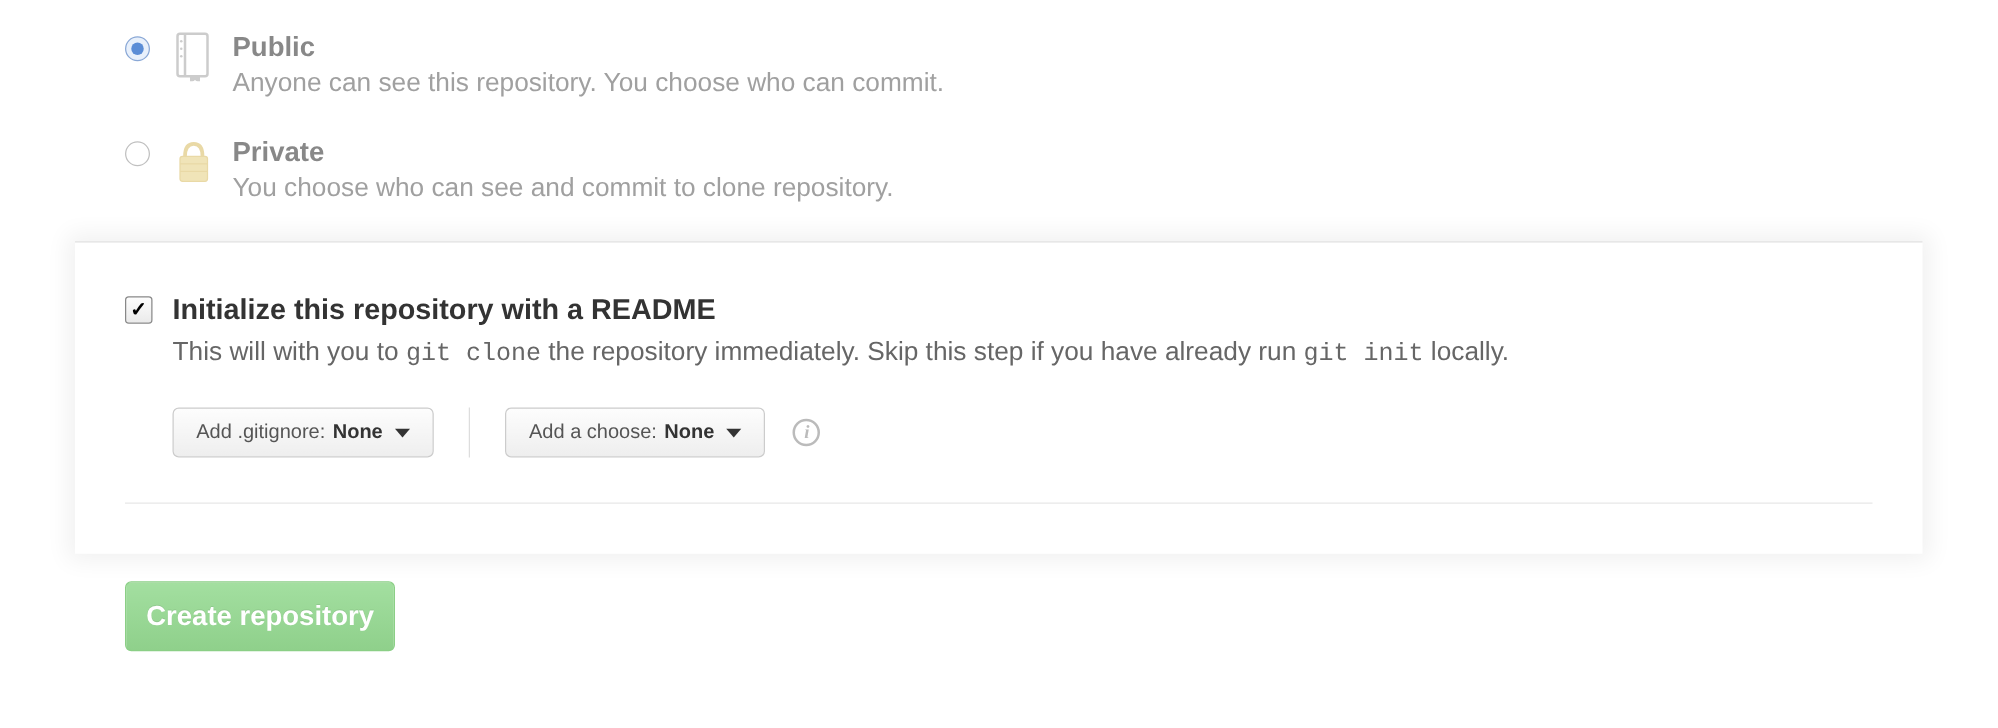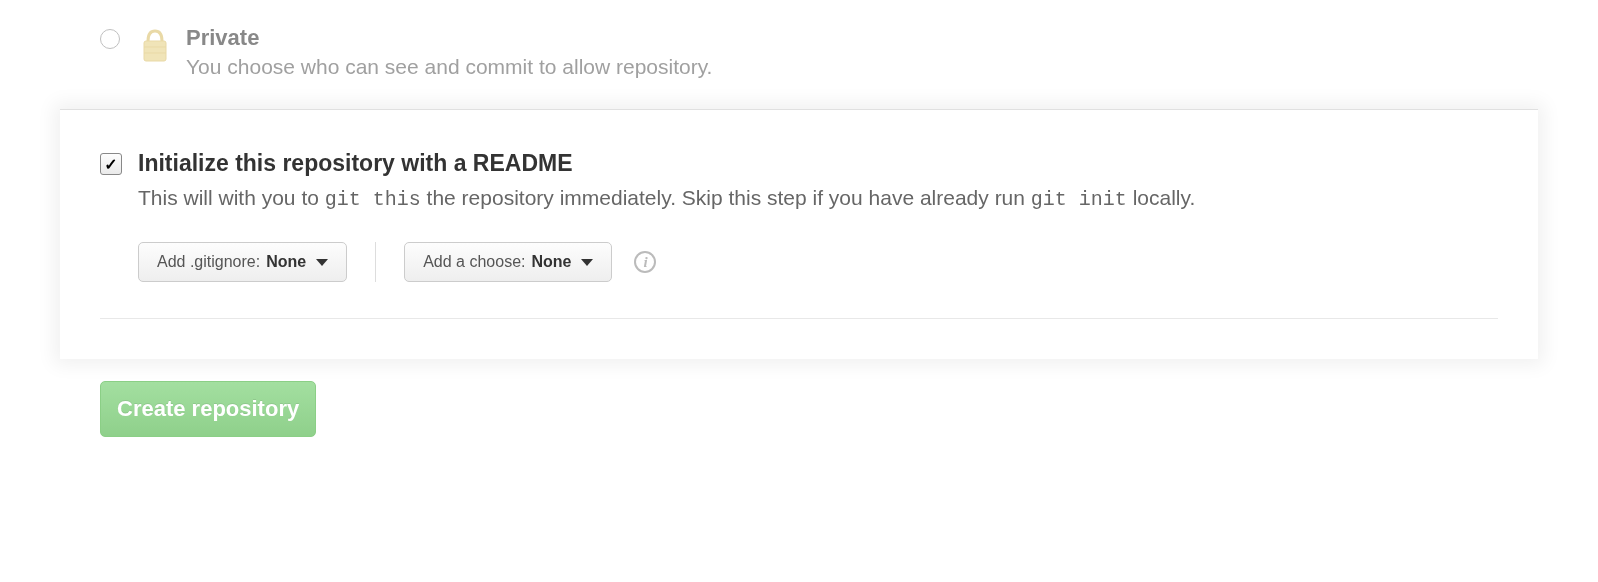--- a/index.html
+++ b/index.html
@@ -171,46 +171,63 @@
       text-shadow: 0 -1px 0 rgba(0,0,0,0.08);
     }
   </style>
 </head>
 <body>
 
 
 
 <div class="visibility-options">
 
+  <div class="vis-option">
+    <div class="radio selected"></div>
+    <div class="vis-icon">
+      <svg width="32" height="40" viewBox="0 0 32 40">
+        <rect x="4" y="2" width="24" height="34" rx="2" fill="none" stroke="#ccc" stroke-width="2"></rect>
+        <line x1="10" y1="2" x2="10" y2="36" stroke="#ccc" stroke-width="2"></line>
+        <circle cx="7" cy="8" r="1" fill="#ccc"></circle>
+        <circle cx="7" cy="14" r="1" fill="#ccc"></circle>
+        <circle cx="7" cy="20" r="1" fill="#ccc"></circle>
+        <path d="M14 36 L14 42 L18 39 L22 42 L22 36 Z" fill="#ccc"></path>
+      </svg>
+    </div>
+    <div class="vis-text">
+      <div class="title">Public</div>
+      <div class="desc">Anyone can see this repository. You choose who can commit.</div>
+    </div>
+  </div>
 
   <div class="vis-option">
     <div class="radio"></div>
     <div class="vis-icon">
       <svg width="32" height="40" viewBox="0 0 32 40">
         <path d="M10 16 Q10 6 17 6 Q24 6 24 16" fill="none" stroke="#e9d9a6" stroke-width="3"></path>
         <rect x="6" y="16" width="22" height="20" rx="2" fill="#f0e4b8" stroke="#e9d9a6" stroke-width="1"></rect>
         <line x1="6" y1="22" x2="28" y2="22" stroke="#e9d9a6" stroke-width="1"></line>
         <line x1="6" y1="28" x2="28" y2="28" stroke="#e9d9a6" stroke-width="1"></line>
       </svg>
     </div>
     <div class="vis-text">
       <div class="title">Private</div>
-      <div class="desc">You choose who can see and commit to allow repository.</div>
+      <div class="desc">You choose who can see and commit to clone repository.</div>
     </div>
   </div>
 
 </div>
 
 <div class="init-panel">
   <div class="init-row">
     <div class="checkbox">✓</div>
     <div class="init-text">
       <div class="heading">Initialize this repository with a README</div>
       <div class="desc">
-        <span>This will with you to </span><code>git this</code><span> the repository immediately. Skip this step if you have already run </span><code>git init</code><span> locally.</span>
+        <span>This will with you to </span><code>git clone</code><span> the repository immediately. Skip this step if you have already run </span><code>git init</code><span> locally.</span>
       </div>
     </div>
   </div>
 
   <div class="dropdown-row">
     <div class="dd-btn">
       <span>Add .gitignore: </span>
       <span class="val">None</span>
       <span class="dd-caret"></span>
     </div>

